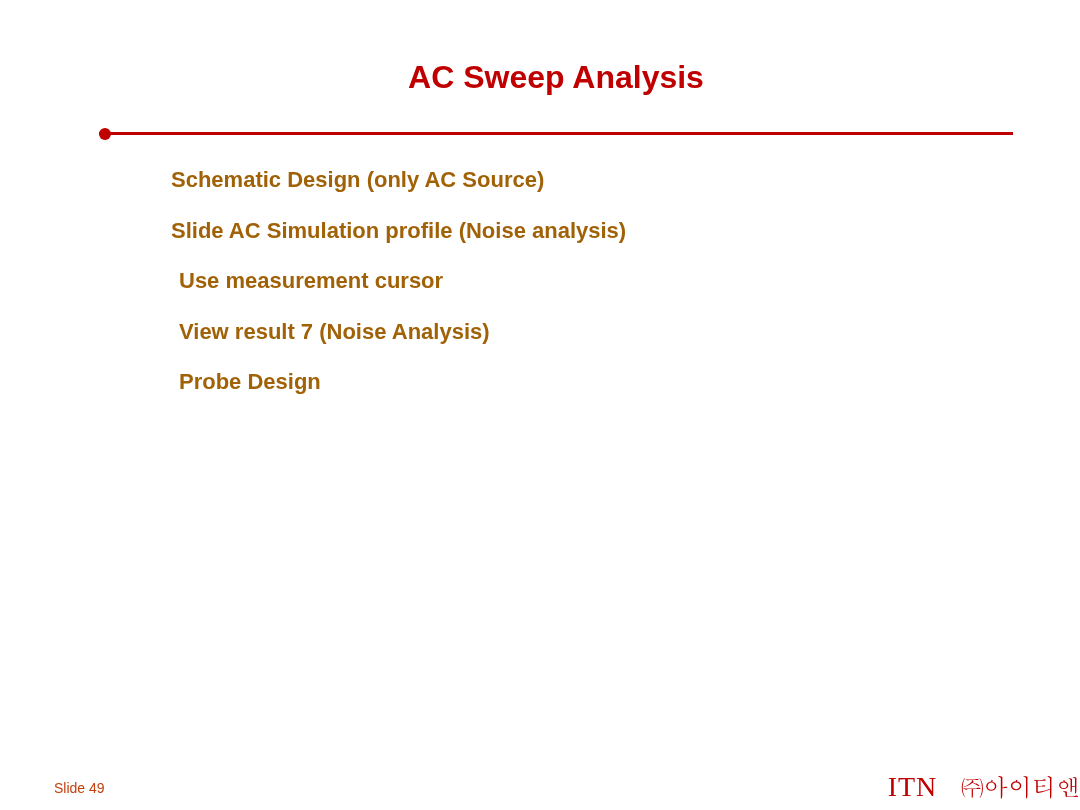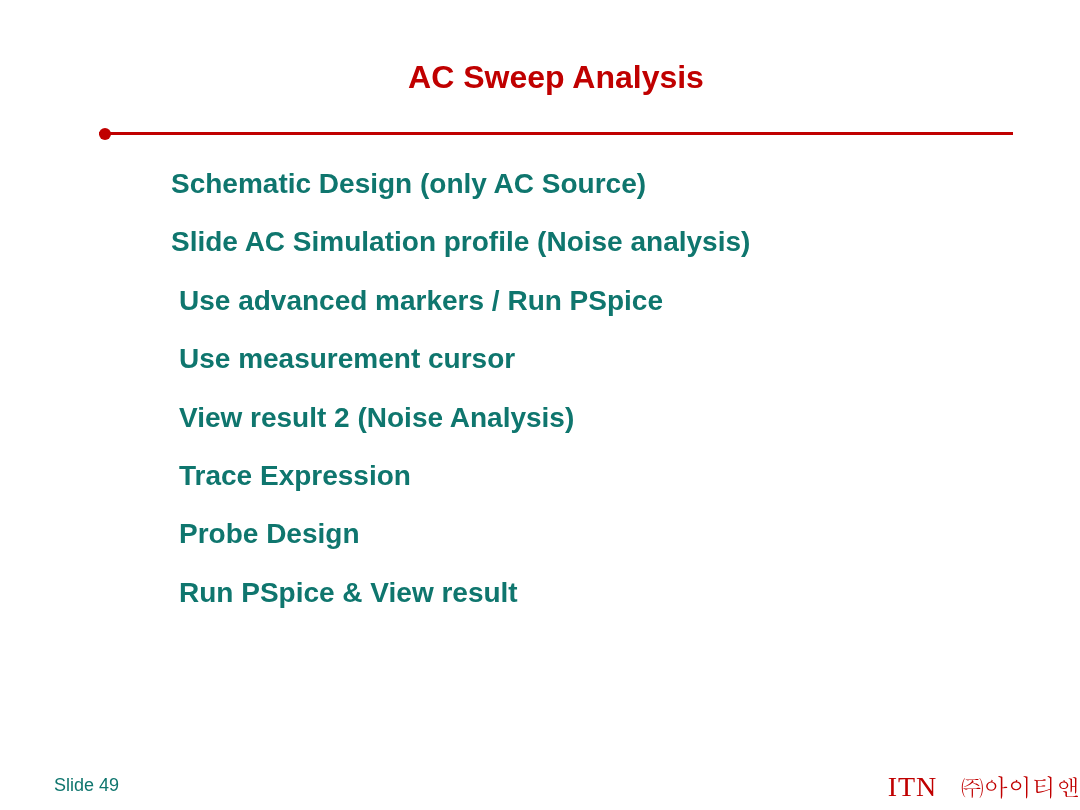--- a/index.html
+++ b/index.html
@@ -42,38 +42,38 @@
       width: 12px;
       height: 12px;
       border-radius: 50%;
       background: #c00000;
     }
     .content {
       margin-top: 35px;
       margin-left: 155px;
     }
     .item {
-      font-size: 28px;
+      font-size: 22px;
       font-weight: bold;
-      color: #0f766e;
+      color: #a16207;
       margin-bottom: 22px;
       line-height: 1.3;
     }
     .item.indent1 {
       margin-left: 8px;
     }
     .item.indent0 {
       margin-left: 0px;
     }
     .footer-left {
       position: absolute;
       bottom: 22px;
       left: 30px;
-      font-size: 18px;
-      color: #0f766e;
+      font-size: 14px;
+      color: #c2410c;
     }
     .footer-right {
       position: absolute;
       bottom: 15px;
       right: 0px;
       font-size: 24px;
       color: #c00000;
       white-space: nowrap;
     }
     .footer-right .itn {
@@ -92,26 +92,23 @@
 <div class="title">AC Sweep Analysis</div>
 
 <div class="divider-container">
   <div class="divider-line"></div>
   <div class="divider-dot"></div>
 </div>
 
 <div class="content">
   <div class="item indent0">Schematic Design (only AC Source)</div>
   <div class="item indent0">Slide AC Simulation profile (Noise analysis)</div>
-  <div class="item indent1">Use advanced markers / Run PSpice</div>
   <div class="item indent1">Use measurement cursor</div>
-  <div class="item indent1">View result 2 (Noise Analysis)</div>
-  <div class="item indent1">Trace Expression</div>
+  <div class="item indent1">View result 7 (Noise Analysis)</div>
   <div class="item indent1">Probe Design</div>
-  <div class="item indent1">Run PSpice &amp; View result</div>
 </div>
 
 <div class="footer-left">Slide 49</div>
 
 <div class="footer-right">
   <span class="itn">ITN</span>
   <span class="kor">㈜아이티앤</span>
 </div>
 
 </body></html>

